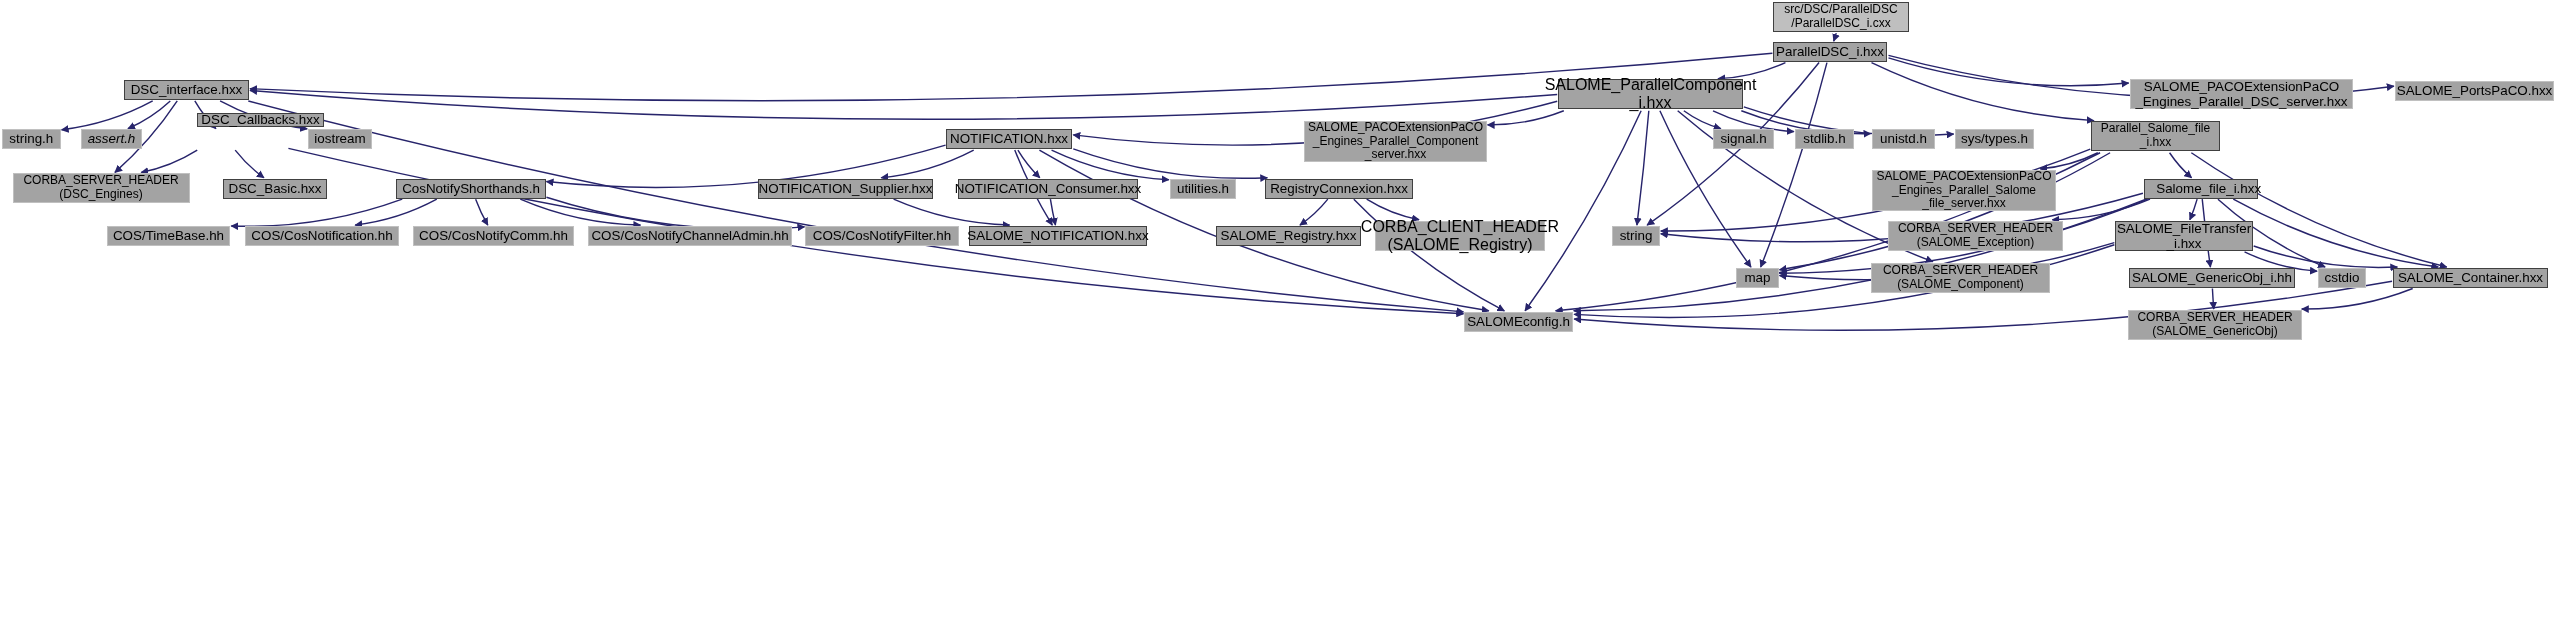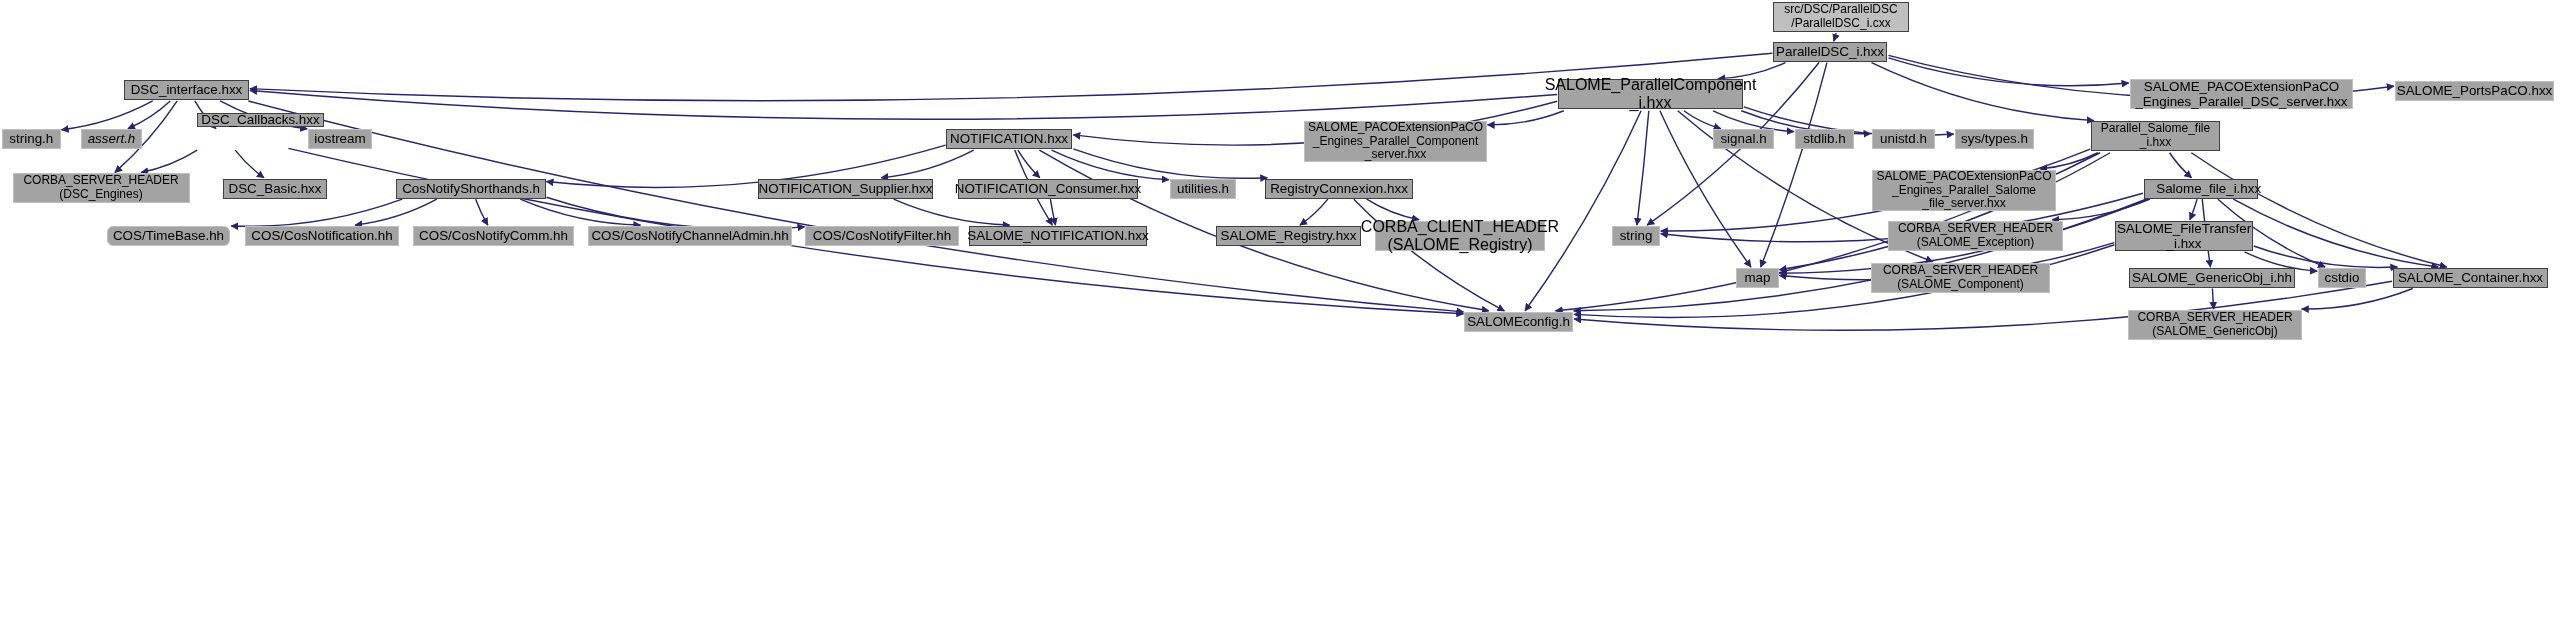--- a/index.html
+++ b/index.html
@@ -154,21 +154,21 @@
       <div class="node strong" style="left: 223px; top: 179px; width: 104px; height: 19.6px;">DSC_Basic.hxx</div>
       <div class="node strong" style="left: 396px; top: 179px; width: 150px; height: 19.6px;">CosNotifyShorthands.h</div>
       <div class="node strong" style="left: 758px; top: 179px; width: 175px; height: 19.6px;">NOTIFICATION_Supplier.hxx</div>
       <div class="node strong" style="left: 958px; top: 179px; width: 180px; height: 19.6px;">NOTIFICATION_Consumer.hxx</div>
       <div class="node" style="left: 1170px; top: 179px; width: 66px; height: 19.6px;">utilities.h</div>
       <div class="node strong" style="left: 1265px; top: 179px; width: 148px; height: 19.6px;">RegistryConnexion.hxx</div>
       <div class="node" style="left: 1872px; top: 170px; width: 184px; height: 41px; font-size: 12px;">SALOME_PACOExtensionPaCO
 _Engines_Parallel_Salome
 _file_server.hxx</div>
       <div class="node strong" style="left: 2144px; top: 179px; width: 114px; height: 19.6px; padding-left: 19px;">Salome_file_i.hxx</div>
-      <div class="node" style="left: 107px; top: 226px; width: 123px; height: 19.6px; border-radius: 6px;">COS/TimeBase.hh</div>
+      <div class="node" style="left: 107px; top: 226px; width: 123px; height: 19.6px;">COS/TimeBase.hh</div>
       <div class="node" style="left: 245px; top: 226px; width: 154px; height: 19.6px;">COS/CosNotification.hh</div>
       <div class="node" style="left: 413px; top: 226px; width: 161px; height: 19.6px;">COS/CosNotifyComm.hh</div>
       <div class="node" style="left: 588px; top: 226px; width: 204px; height: 19.6px;">COS/CosNotifyChannelAdmin.hh</div>
       <div class="node" style="left: 805px; top: 226px; width: 154px; height: 19.6px;">COS/CosNotifyFilter.hh</div>
       <div class="node strong" style="left: 969px; top: 226px; width: 178px; height: 19.6px;">SALOME_NOTIFICATION.hxx</div>
       <div class="node strong" style="left: 1216px; top: 226px; width: 145px; height: 19.6px;">SALOME_Registry.hxx</div>
       <div class="node" style="left: 1375px; top: 221px; width: 170px; height: 30px; font-size: 16px;">CORBA_CLIENT_HEADER
 (SALOME_Registry)</div>
       <div class="node" style="left: 1612px; top: 226px; width: 48px; height: 19.6px;">string</div>
       <div class="node" style="left: 1888px; top: 221px; width: 175px; height: 30px; font-size: 12px;">CORBA_SERVER_HEADER

